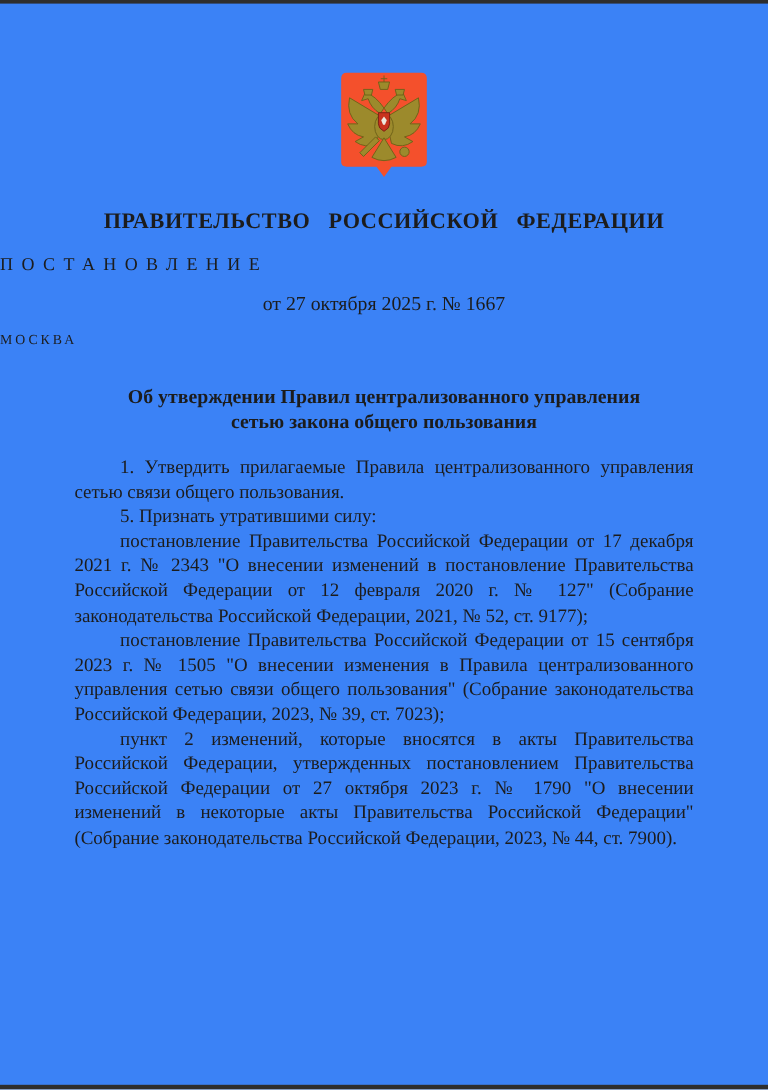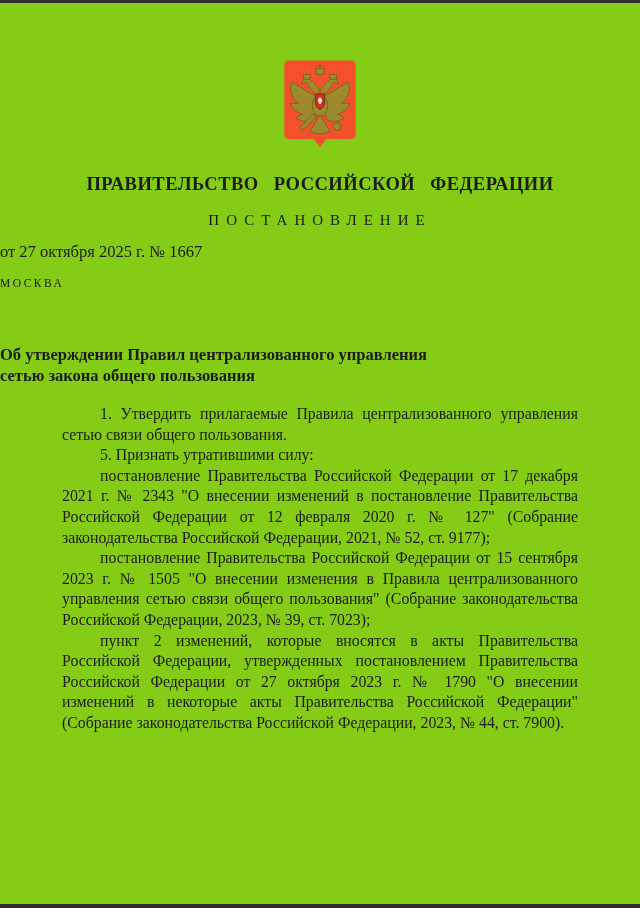--- a/index.html
+++ b/index.html
@@ -1,59 +1,60 @@
 <!DOCTYPE html>
 <html><head>
 <meta charset="utf-8">
 <style>
   html, body { margin: 0; padding: 0; background: #ffffff; }
   .page {
     position: relative;
     width: 640px;
     height: 908px;
     margin: 0 auto;
-    background: #84cc16;
+    background: #3b82f6;
     border-top: 3px solid #2e2e2e;
     border-bottom: 4px solid #2e2e2e;
     box-sizing: border-box;
     font-family: "Liberation Serif", "DejaVu Serif", serif;
     color: #1c1c1c;
     overflow: hidden;
   }
   .emblem-wrap { text-align: center; padding-top: 56px; }
   .emblem-wrap svg { display: inline-block; }
   .authority {
     text-align: center;
     font-weight: bold;
     font-size: 18.5px;
     letter-spacing: 0.5px;
     word-spacing: 10px;
     margin-top: 21px;
   }
   .doc-type {
-    text-align: center;
+    text-align: left;
     font-size: 15px;
     letter-spacing: 7px;
     margin-top: 17px;
   }
   .date-line {
-    text-align: left;
+    text-align: center;
     font-size: 16.5px;
     margin-top: 13px;
   }
   .city {
     font-size: 11.5px;
     letter-spacing: 2.5px;
     margin-top: 15px;
   }
   .doc-title {
+    text-align: center;
     font-weight: bold;
     font-size: 16.5px;
     line-height: 21px;
-    margin-top: 55px;
+    margin-top: 30px;
   }
   .body-text {
     margin: 18px 62px 0 62px;
     font-size: 15.8px;
     line-height: 20.6px;
     text-align: justify;
   }
   .body-text p { margin: 0; text-indent: 38px; }
   .body-text sup { font-size: 10px; line-height: 0; }
   .decree-word { font-weight: bold; }

